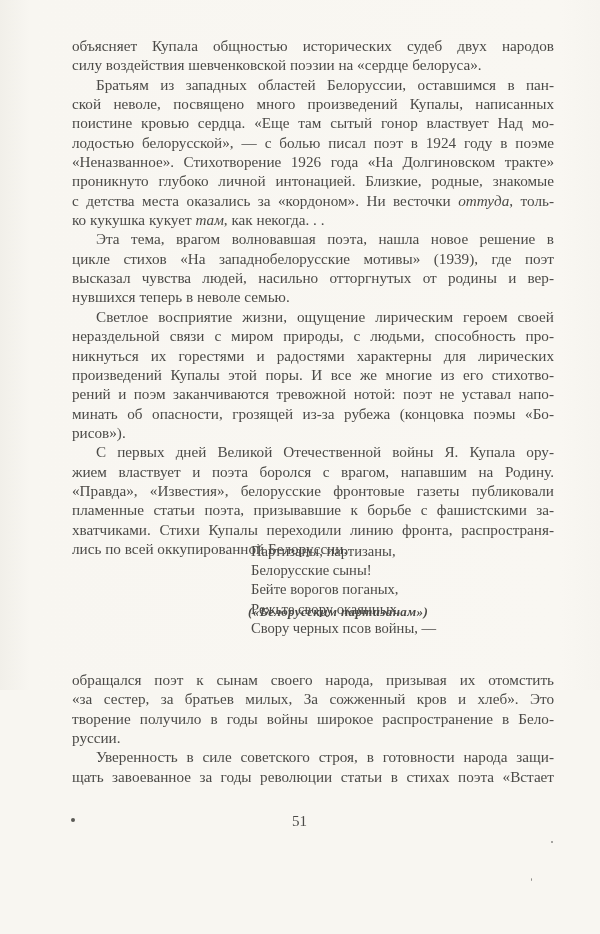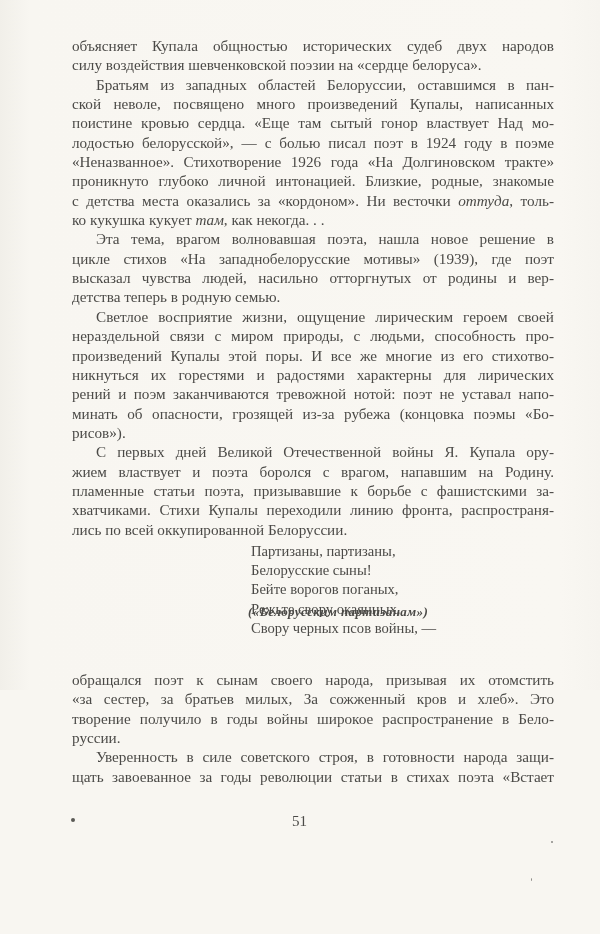--- a/index.html
+++ b/index.html
@@ -64,32 +64,33 @@
     <span class="line">поистине кровью сердца. «Еще там сытый гонор властвует Над мо-</span>
     <span class="line">лодостью белорусской», — с болью писал поэт в 1924 году в поэме</span>
     <span class="line">«Неназванное». Стихотворение 1926 года «На Долгиновском тракте»</span>
     <span class="line">проникнуто глубоко личной интонацией. Близкие, родные, знакомые</span>
     <span class="line"><span>с детства места оказались за «кордоном». Ни весточки </span><em>оттуда</em><span>, толь-</span></span>
     <span class="line last"><span>ко кукушка кукует </span><em>там</em><span>, как некогда. . .</span></span>
 
     <span class="line indent">Эта тема, врагом волновавшая поэта, нашла новое решение в</span>
     <span class="line">цикле стихов «На западнобелорусские мотивы» (1939), где поэт</span>
     <span class="line">высказал чувства людей, насильно отторгнутых от родины и вер-</span>
-    <span class="line last">детства теперь в родную семью.</span>
+    <span class="line last">нувшихся теперь в неволе семью.</span>
 
     <span class="line indent">Светлое восприятие жизни, ощущение лирическим героем своей</span>
     <span class="line">нераздельной связи с миром природы, с людьми, способность про-</span>
+    <span class="line">никнуться их горестями и радостями характерны для лирических</span>
     <span class="line">произведений Купалы этой поры. И все же многие из его стихотво-</span>
-    <span class="line">никнуться их горестями и радостями характерны для лирических</span>
     <span class="line">рений и поэм заканчиваются тревожной нотой: поэт не уставал напо-</span>
     <span class="line">минать об опасности, грозящей из-за рубежа (концовка поэмы «Бо-</span>
     <span class="line last">рисов»).</span>
 
     <span class="line indent">С первых дней Великой Отечественной войны Я. Купала ору-</span>
     <span class="line">жием властвует и поэта боролся с врагом, напавшим на Родину.</span>
+    <span class="line">«Правда», «Известия», белорусские фронтовые газеты публиковали</span>
     <span class="line">пламенные статьи поэта, призывавшие к борьбе с фашистскими за-</span>
     <span class="line">хватчиками. Стихи Купалы переходили линию фронта, распространя-</span>
     <span class="line last">лись по всей оккупированной Белоруссии.</span>
   </div>
 
   <div class="poem">
     <span class="pline">Партизаны, партизаны,</span>
     <span class="pline">Белорусские сыны!</span>
     <span class="pline">Бейте ворогов поганых,</span>
     <span class="pline">Режьте свору окаянных,</span>

